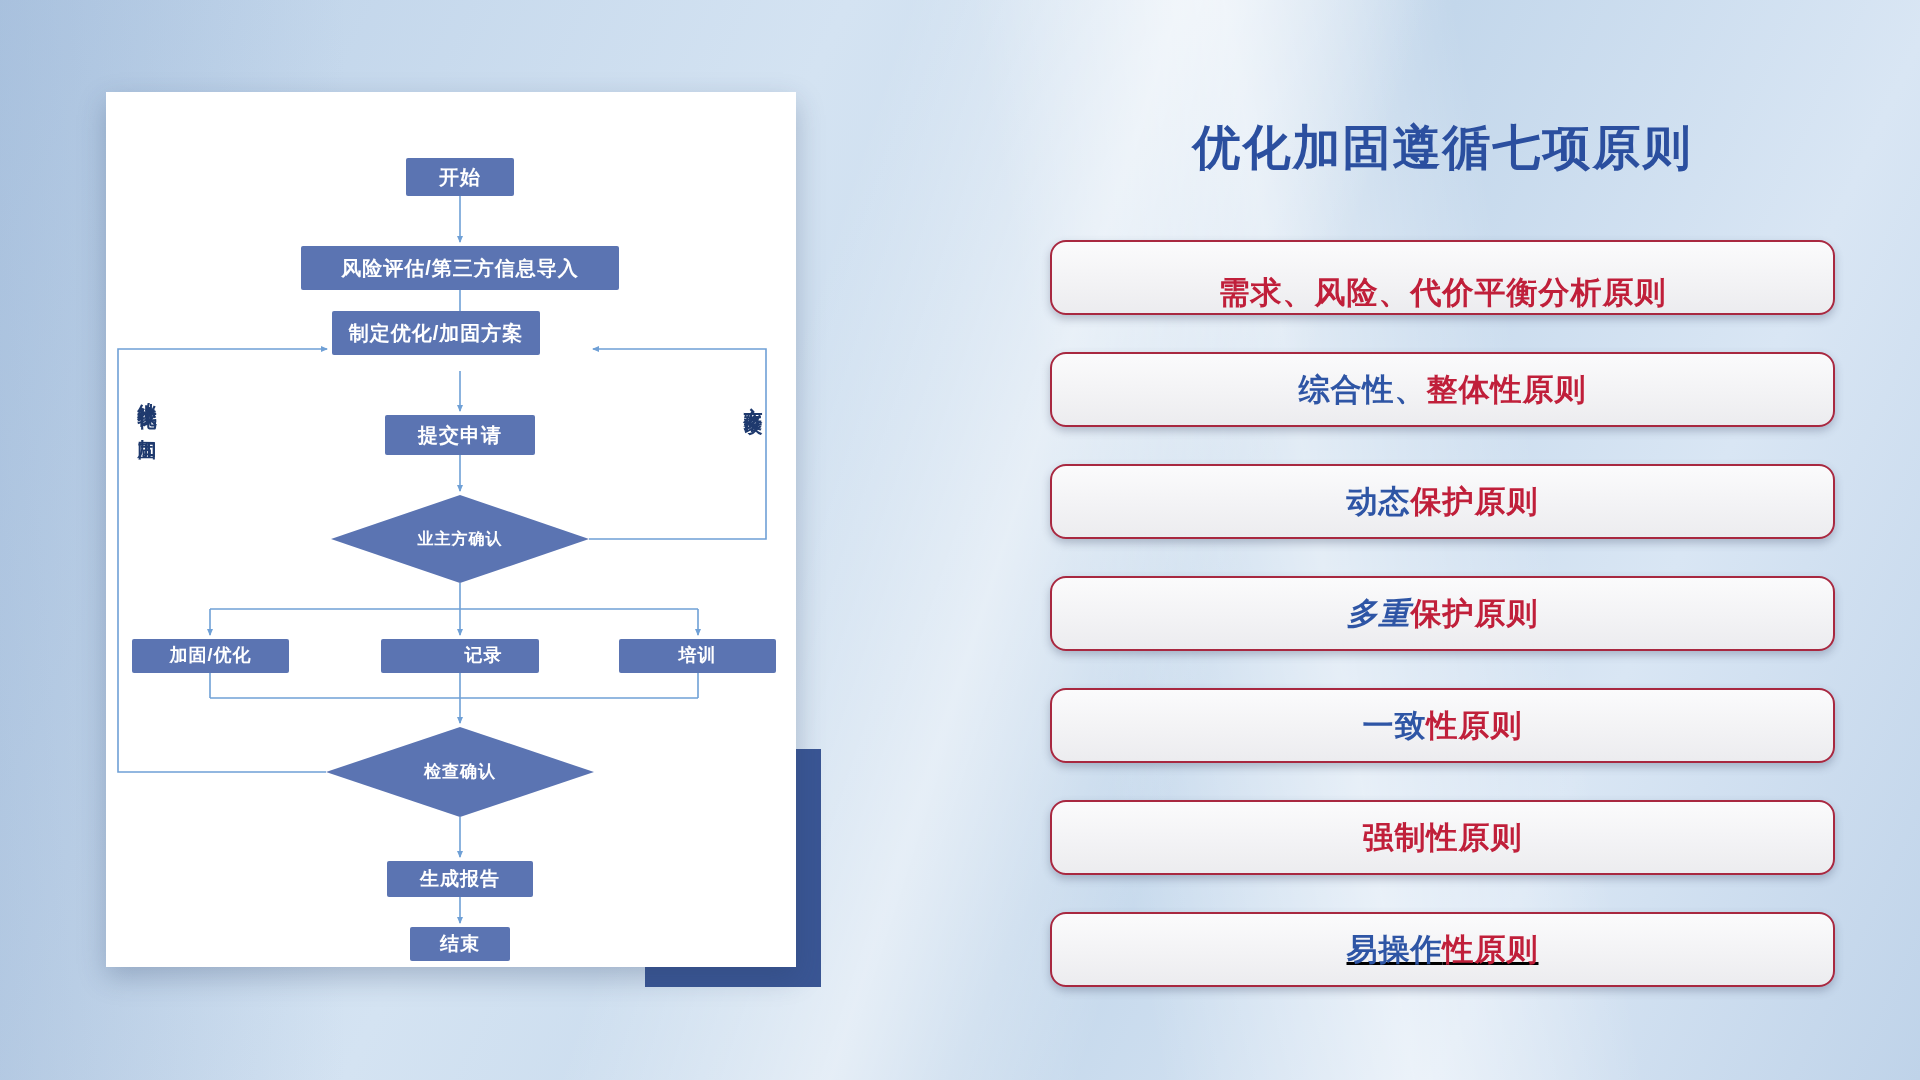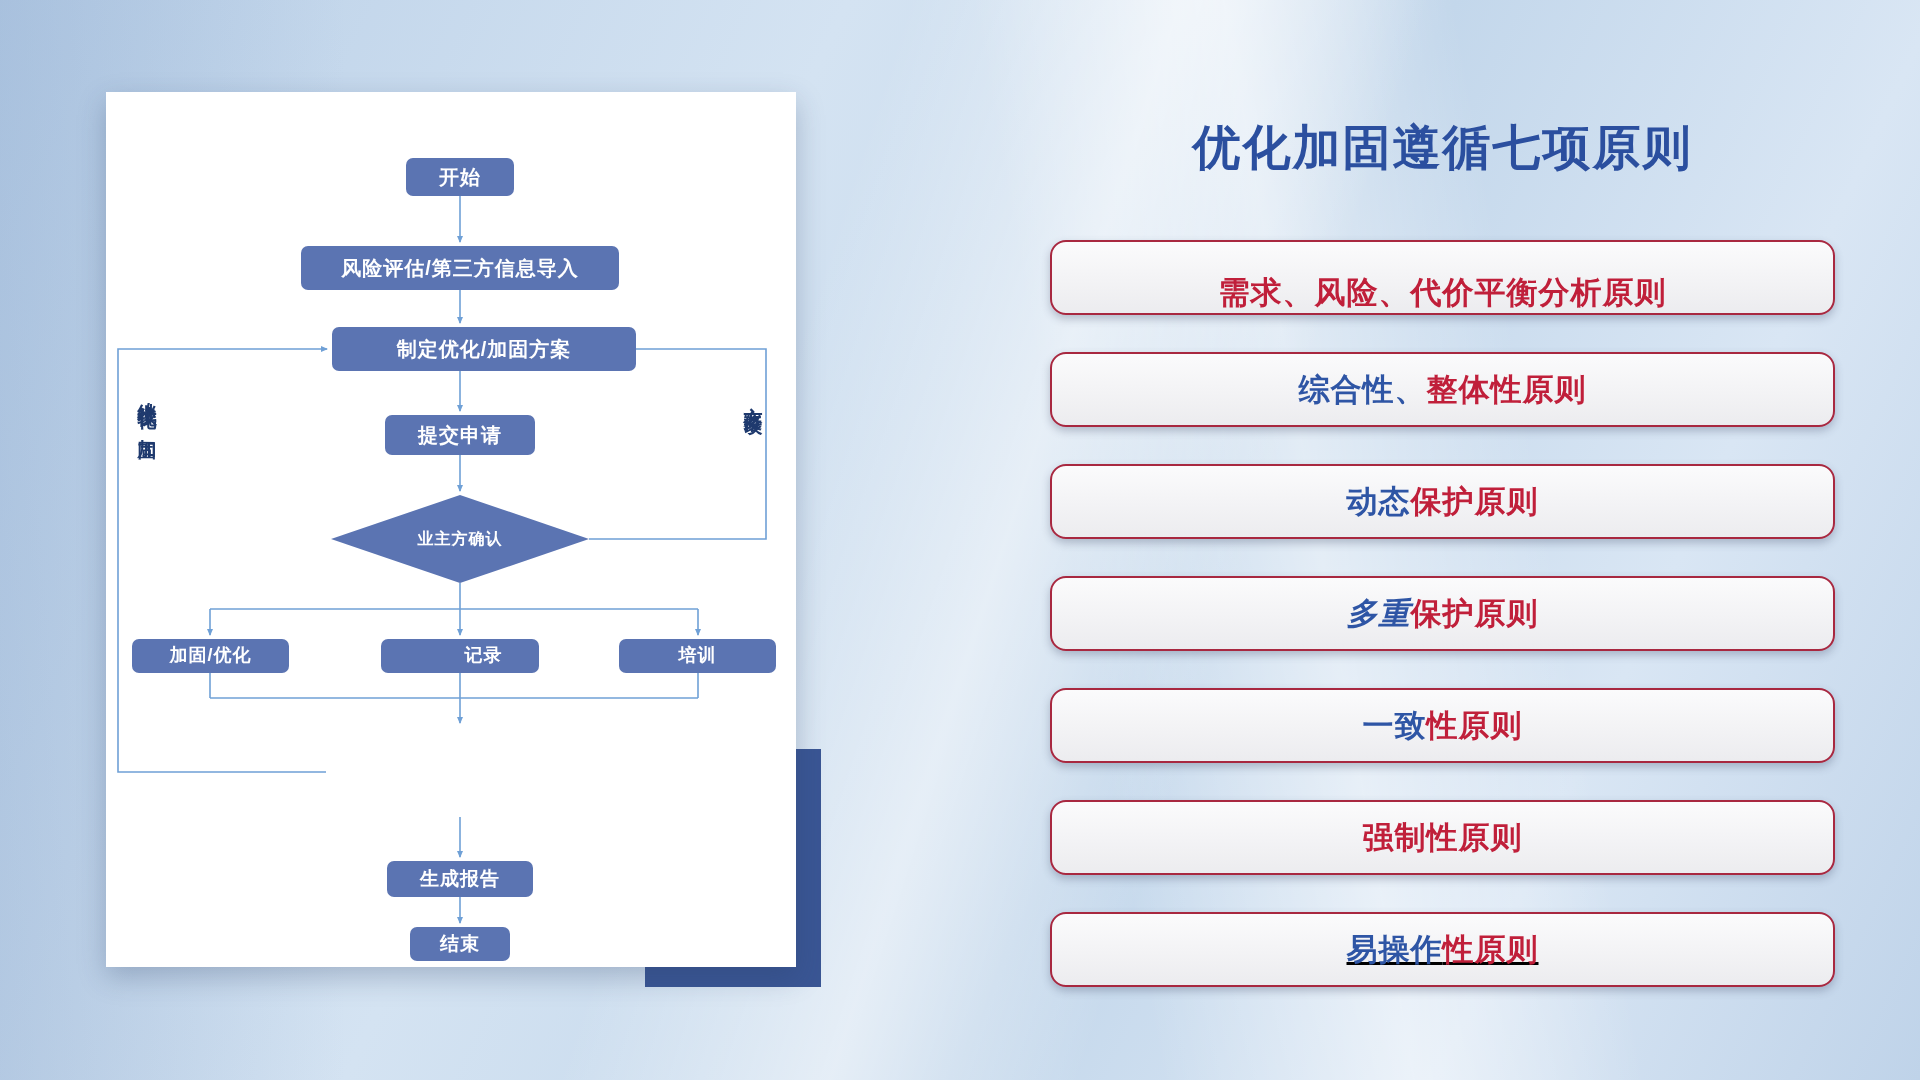--- a/index.html
+++ b/index.html
@@ -34,26 +34,26 @@
     background:var(--card-bg);z-index:2;
     box-shadow:0 10px 26px rgba(40,60,100,.28);
   }
   .connectors{position:absolute;left:0;top:0;width:690px;height:875px;pointer-events:none;}
   .conn{stroke:var(--connector);stroke-width:1.6;fill:none;}
   .arrowhead{fill:var(--connector);}
 
   .fnode{
     position:absolute;display:flex;align-items:center;justify-content:center;
     background:var(--node-fill);color:var(--node-text);
-    font-weight:bold;border-radius:7px;text-align:center;line-height:1.1;
+    font-weight:bold;border-radius:2px;text-align:center;line-height:1.1;
     letter-spacing:1px;
   }
   .n-start   {left:300px;top:66px; width:108px;height:38px;font-size:20px;}
   .n-risk    {left:195px;top:154px;width:318px;height:44px;font-size:20px;}
-  .n-plan    {left:226px;top:235px;width:304px;height:44px;font-size:20px;}
+  .n-plan    {left:226px;top:219px;width:208px;height:44px;font-size:20px;}
   .n-submit  {left:279px;top:323px;width:150px;height:40px;font-size:20px;}
   .n-d1      {left:225px;top:403px;width:258px;height:88px;font-size:16px;}
   .n-harden  {left:26px; top:547px;width:157px;height:34px;font-size:18px;}
   .n-record  {left:275px;top:547px;width:158px;height:34px;font-size:18px;padding-left:47px;}
   .n-training{left:513px;top:547px;width:157px;height:34px;font-size:18px;}
   .n-d2      {left:220px;top:635px;width:268px;height:90px;font-size:17px;}
   .n-report  {left:281px;top:769px;width:146px;height:36px;font-size:19px;}
   .n-end     {left:304px;top:835px;width:100px;height:34px;font-size:19px;}
   .diamond{
     clip-path:polygon(50% 0,100% 50%,50% 100%,0 50%);
@@ -122,20 +122,21 @@
   </svg>
 
   <div class="fnode n-start">开始</div>
   <div class="fnode n-risk">风险评估/第三方信息导入</div>
   <div class="fnode n-plan">制定优化/加固方案</div>
   <div class="fnode n-submit">提交申请</div>
   <div class="fnode diamond n-d1">业主方确认</div>
   <div class="fnode n-harden">加固/优化</div>
   <div class="fnode n-record">记录</div>
   <div class="fnode n-training">培训</div>
+  <div class="fnode diamond n-d2">检查确认</div>
   <div class="fnode n-report">生成报告</div>
   <div class="fnode n-end">结束</div>
 
   <div class="vlabel vlabel-left">继续优化/加固</div>
   <div class="vlabel vlabel-right">方案修改</div>
 </div>
 
 <h1 class="page-title">优化加固遵循七项原则</h1>
 
 <div class="principles">

